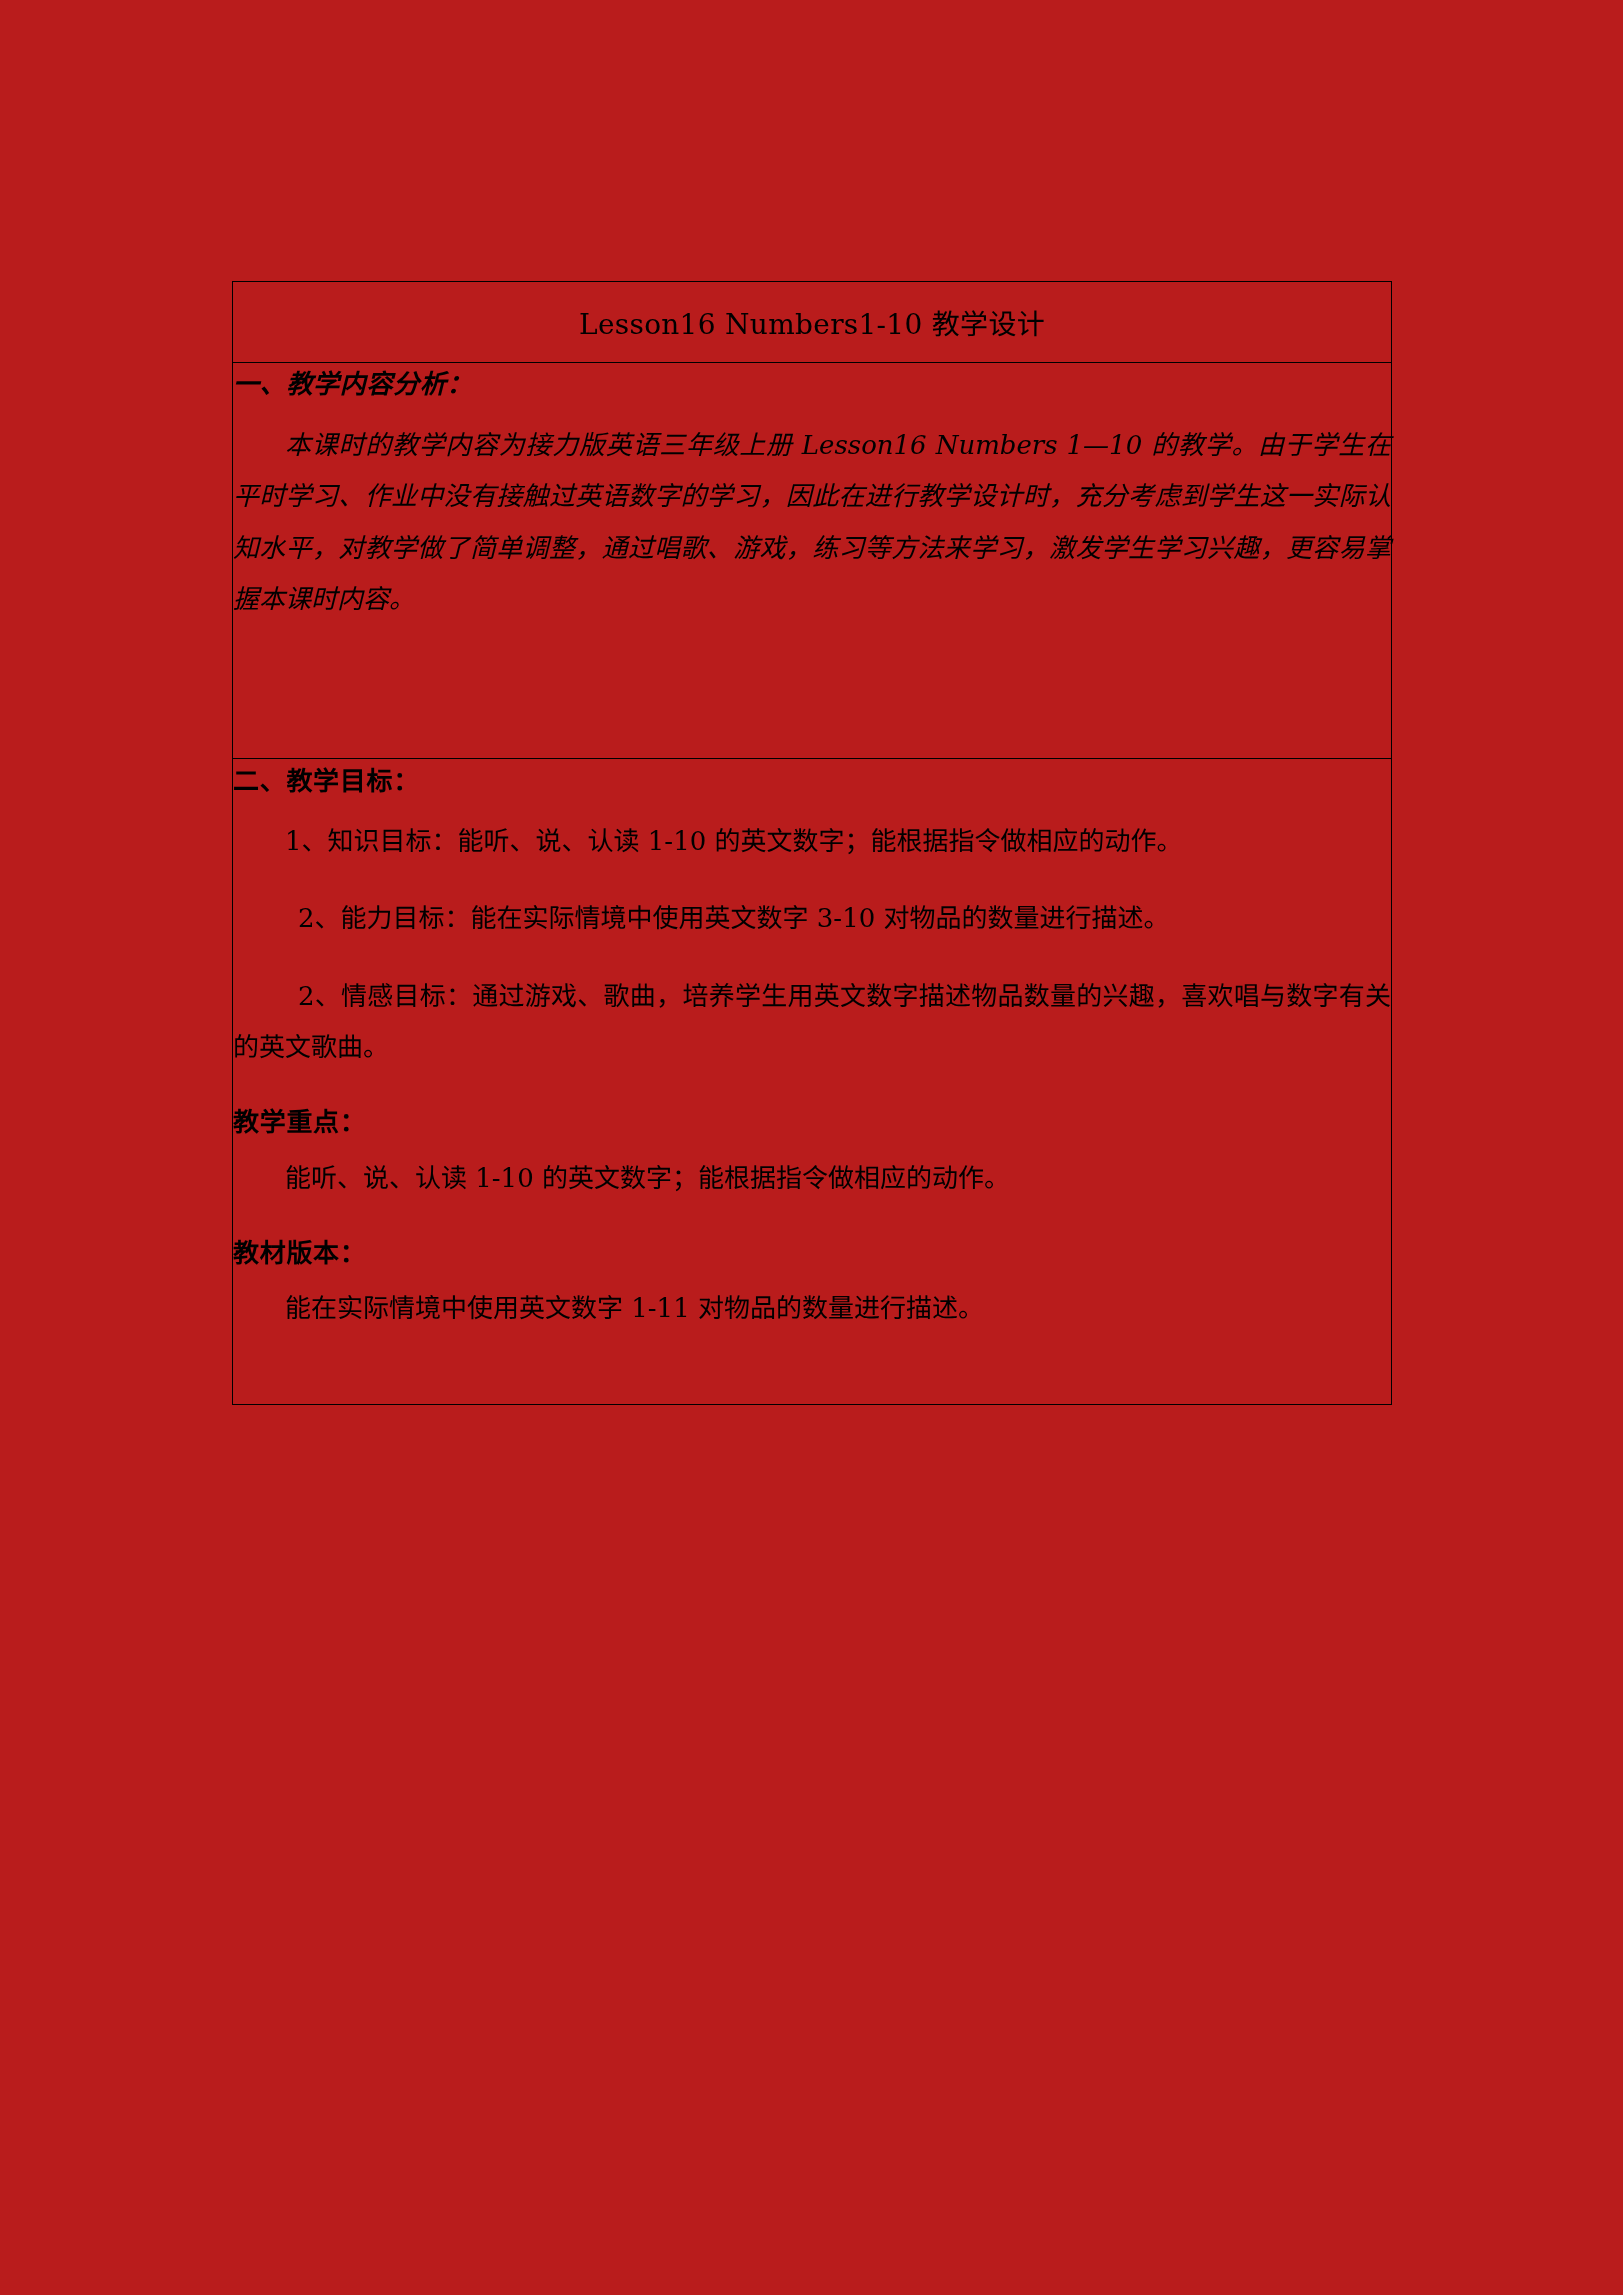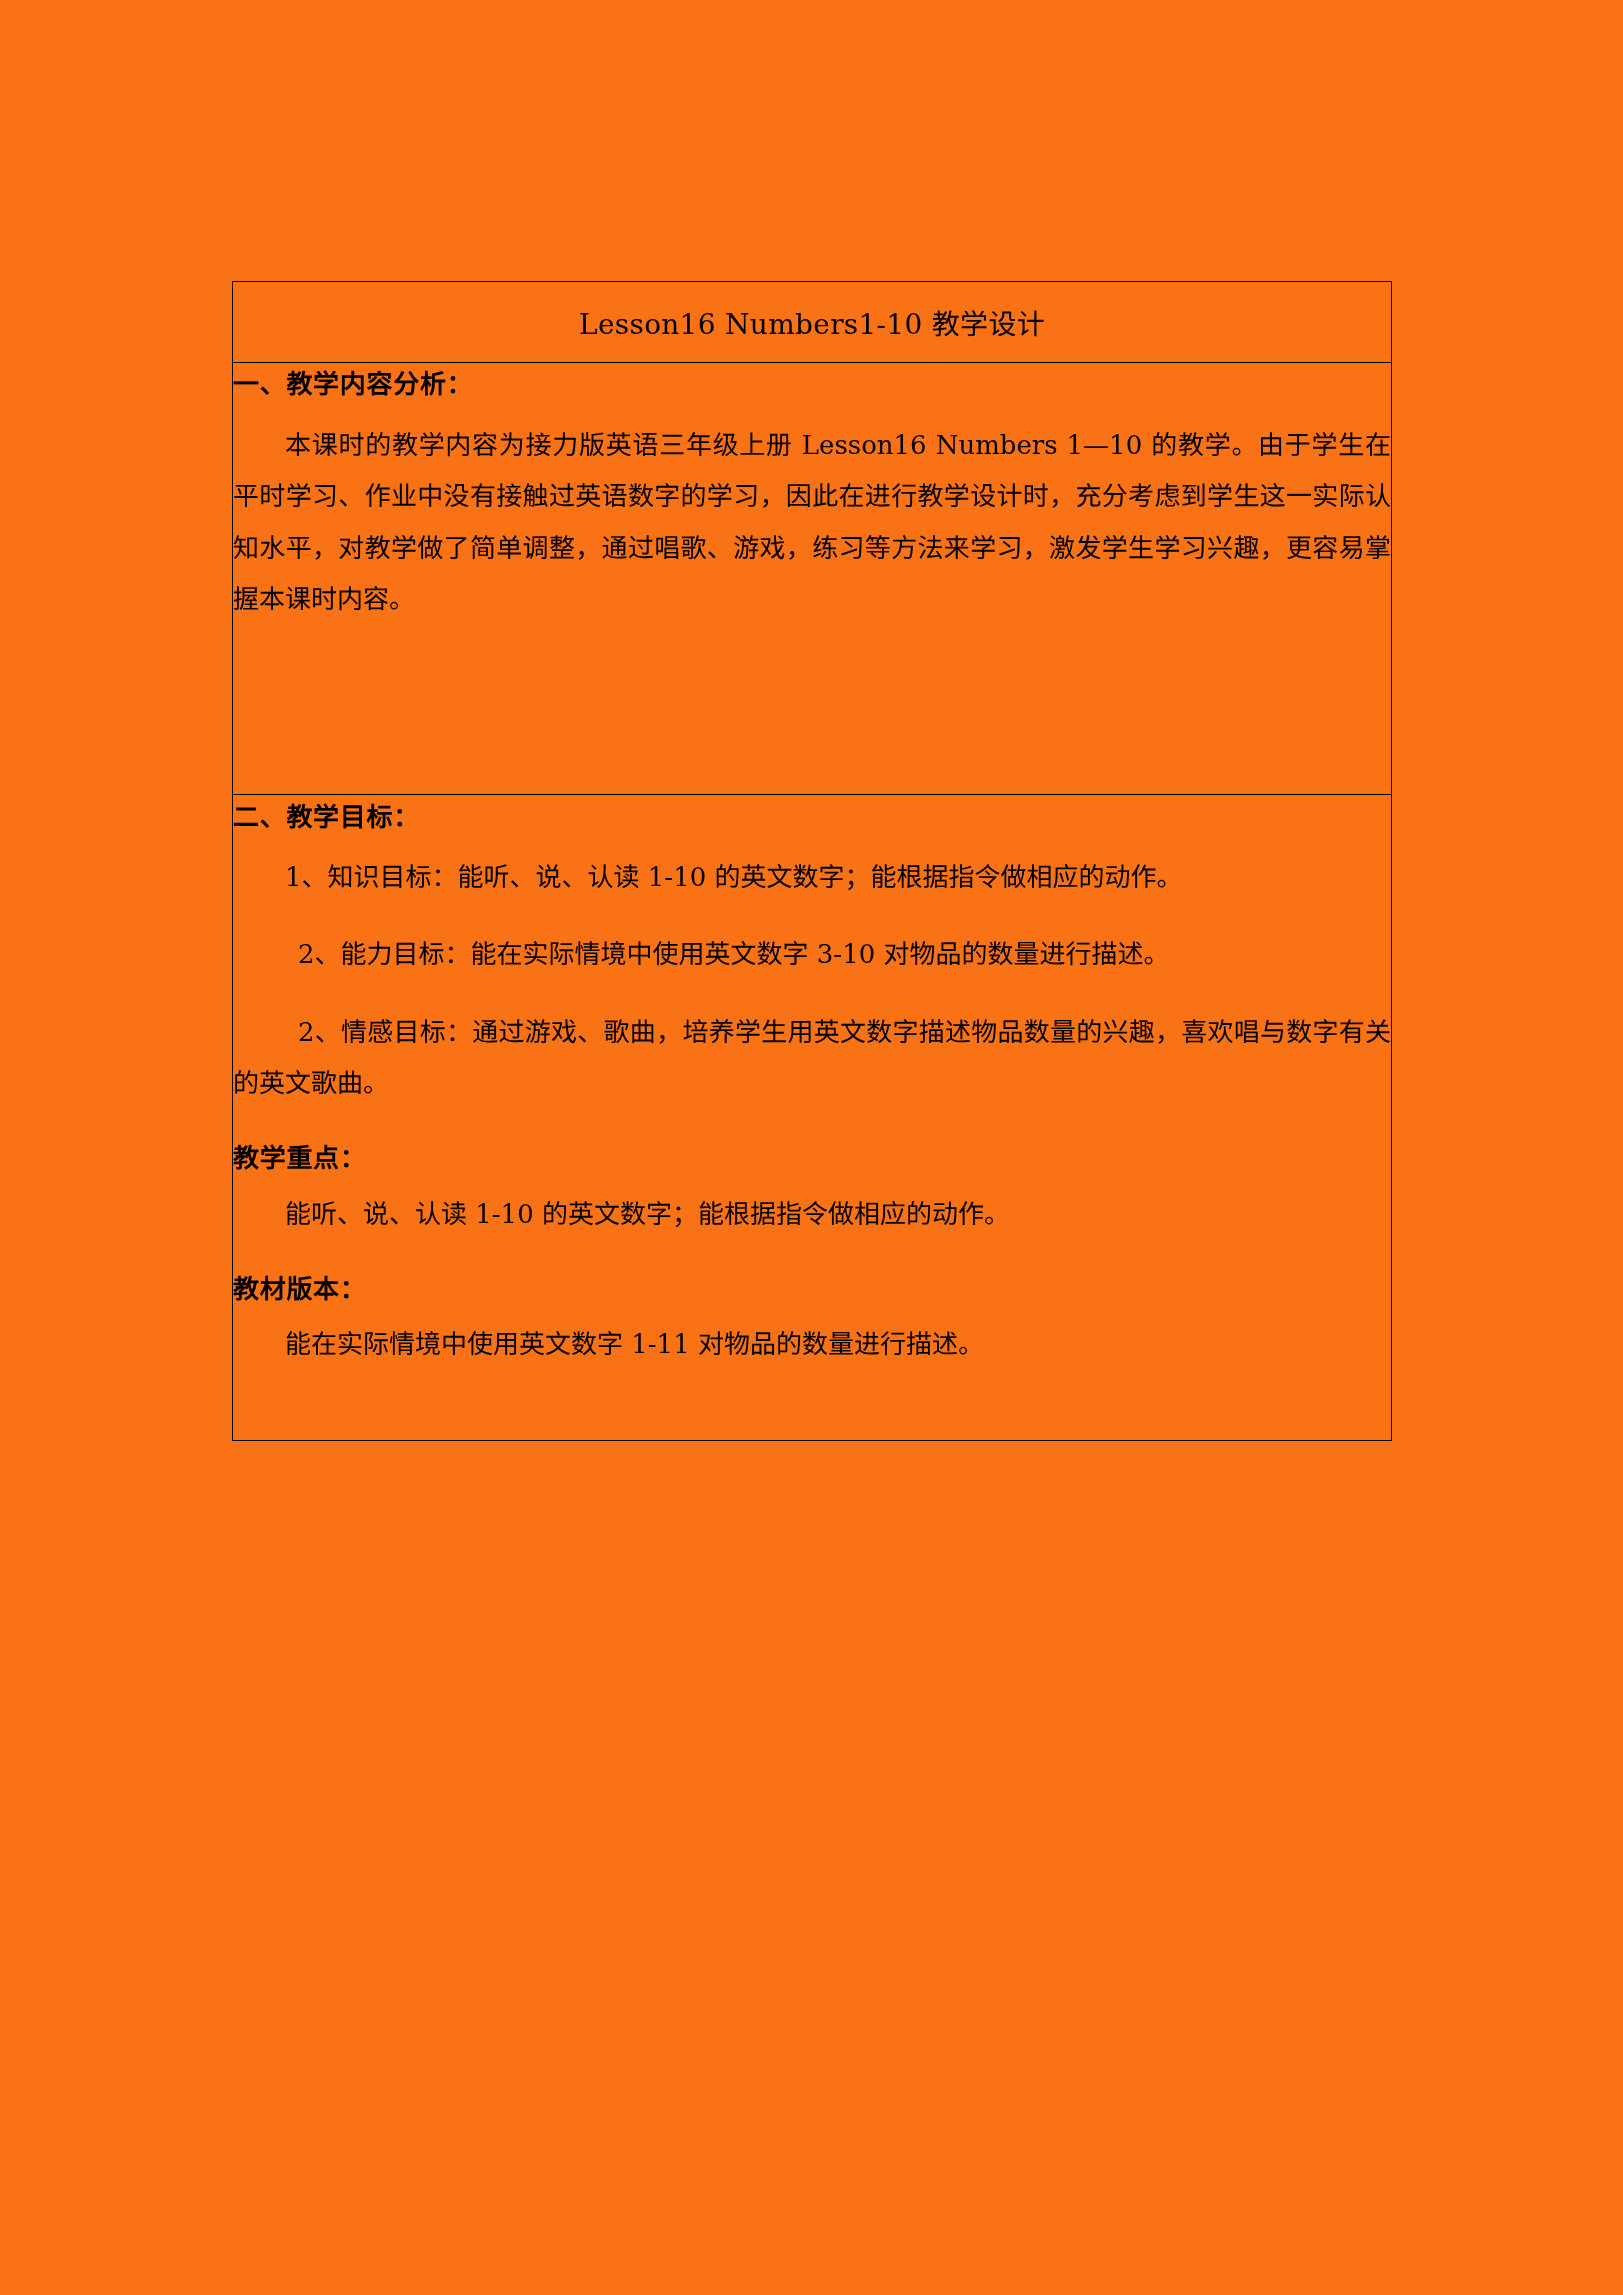--- a/index.html
+++ b/index.html
@@ -13,21 +13,21 @@
     height: 2295px;
     font-family: "DejaVu Serif", "Liberation Serif", serif;
     color: #000000;
     -webkit-font-smoothing: antialiased;
   }
 
   .page {
     position: relative;
     width: 1623px;
     height: 2295px;
-    background: #f97316;
+    background: #b91c1c;
     box-sizing: border-box;
   }
 
   
   .doc-table {
     position: absolute;
     left: 232px;
     top: 281px;
     width: 1159px;
     border-collapse: collapse;
@@ -100,21 +100,21 @@
     letter-spacing: 0px;
   }
   .para.indent2 { text-indent: 52px; }
   .para.indent3 { text-indent: 65px; }
 
   .spacer-sm { height: 23px; }
   .spacer-md { height: 40px; }
   .spacer-lg { height: 65px; }
 
   
-  #sec-content-cell { padding-bottom: 101px; }
+  #sec-content-cell { padding-bottom: 65px; font-style: italic; }
   #sec-objectives-cell { padding-bottom: 27px; }
 </style>
 </head>
 <body>
 
 <div class="page">
 
   <table class="doc-table">
     <colgroup>
       <col style="width:177px">

